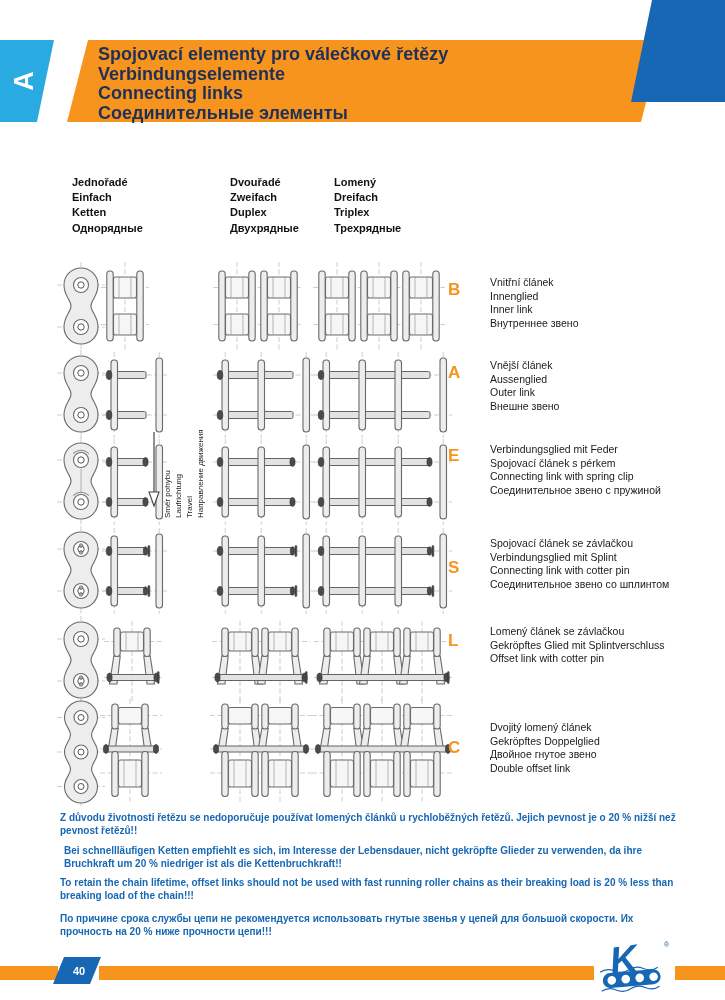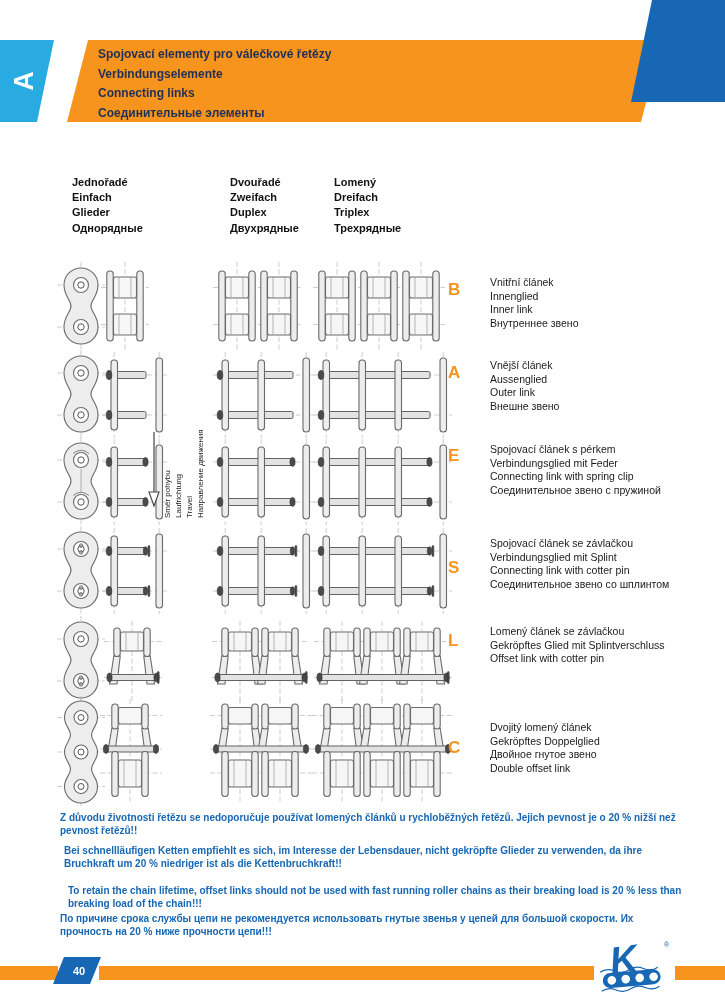--- a/index.html
+++ b/index.html
@@ -9,21 +9,21 @@
 
   
   .tab-blue{left:0;top:40px;width:60px;height:82px;background:#29abe2;
             clip-path:polygon(0 0,54px 0,37px 82px,0 82px);}
   .tab-letter{left:24px;top:81px;transform:translate(-50%,-50%) rotate(-90deg);
               color:#fff;font-size:27px;font-weight:bold;}
   .band-orange{left:0;top:40px;width:680px;height:82px;background:#f7941d;
                clip-path:polygon(88px 0,662px 0,641px 82px,67px 82px);}
   .corner-blue{left:600px;top:0;width:125px;height:102px;background:#1767b4;
                clip-path:polygon(52px 0,125px 0,125px 102px,31px 102px);}
-  .titles{left:98px;top:45px;width:540px;font-size:12px;line-height:19.5px;
+  .titles{left:98px;top:45px;width:540px;font-size:18px;line-height:19.5px;
           font-weight:bold;color:#1f3058;}
 
   
   .colhead{top:175px;width:150px;font-size:11px;line-height:15.2px;font-weight:bold;color:#111;margin-left:12px;}
 
   
   .row-letter{left:448px;width:30px;color:#f7941d;font-size:17px;font-weight:bold;}
   .row-labels{left:490px;width:232px;font-size:10.5px;line-height:13.6px;color:#1a1a1a;}
 
   
@@ -68,21 +68,21 @@
   <div class="abs titles">
     <div>Spojovací elementy pro válečkové řetězy</div>
     <div>Verbindungselemente</div>
     <div>Connecting links</div>
     <div>Соединительные элементы</div>
   </div>
 
   <div class="abs colhead" style="left:60px">
     <div>Jednořadé</div>
     <div>Einfach</div>
-    <div>Glieder</div>
+    <div>Ketten</div>
     <div>Однорядные</div>
   </div>
   <div class="abs colhead" style="left:218px">
     <div>Dvouřadé</div>
     <div>Zweifach</div>
     <div>Duplex</div>
     <div>Двухрядные</div>
   </div>
   <div class="abs colhead" style="left:322px">
     <div>Lomený</div>
@@ -613,22 +613,22 @@
     <div>Inner link</div>
     <div>Внутреннее звено</div>
   </div>
   <div class="abs row-labels" style="top:359px">
     <div>Vnější článek</div>
     <div>Aussenglied</div>
     <div>Outer link</div>
     <div>Внешне звено</div>
   </div>
   <div class="abs row-labels" style="top:443px">
+    <div>Verbindungsglied mit Feder</div>
     <div>Spojovací článek s pérkem</div>
-    <div>Verbindungsglied mit Feder</div>
     <div>Connecting link with spring clip</div>
     <div>Соединительное звено с пружиной</div>
   </div>
   <div class="abs row-labels" style="top:537px">
     <div>Spojovací článek se závlačkou</div>
     <div>Verbindungsglied mit Splint</div>
     <div>Connecting link with cotter pin</div>
     <div>Соединительное звено со шплинтом</div>
   </div>
   <div class="abs row-labels" style="top:625px">
@@ -638,21 +638,21 @@
   </div>
   <div class="abs row-labels" style="top:721px">
     <div>Dvojitý lomený článek</div>
     <div>Gekröpftes Doppelglied</div>
     <div>Двойное гнутое звено</div>
     <div>Double offset link</div>
   </div>
 
   <p class="abs note" style="top:811px;margin:0">Z důvodu životnosti řetězu se nedoporučuje používat lomených článků u rychloběžných řetězů. Jejich pevnost je o 20 % nižší než pevnost řetězů!!</p>
   <p class="abs note" style="top:840px;margin:4px">Bei schnellläufigen Ketten empfiehlt es sich, im Interesse der Lebensdauer, nicht gekröpfte Glieder zu verwenden, da ihre Bruchkraft um 20 % niedriger ist als die Kettenbruchkraft!!</p>
-  <p class="abs note" style="top:876px;margin:8px">To retain the chain lifetime, offset links should not be used with fast running roller chains as their breaking load is 20 % less than breaking load of the chain!!!</p>
+  <p class="abs note" style="top:876px;margin:0">To retain the chain lifetime, offset links should not be used with fast running roller chains as their breaking load is 20 % less than breaking load of the chain!!!</p>
   <p class="abs note" style="top:912px;margin:0">По причине срока службы цепи не рекомендуется использовать гнутые звенья у цепей для большой скорости. Их прочность на 20 % ниже прочности цепи!!!</p>
 
   <div class="abs fbar" style="left:0;width:58px"></div>
   <div class="abs fbar" style="left:99px;width:495px"></div>
   <div class="abs fbar" style="left:675px;width:50px"></div>
   <div class="abs page-box">
     <span>40</span>
   </div>
   <svg class="abs" style="left:597px;top:938px" width="78" height="54" viewBox="0 0 78 54">
     <g transform="rotate(-8 30 22)">

